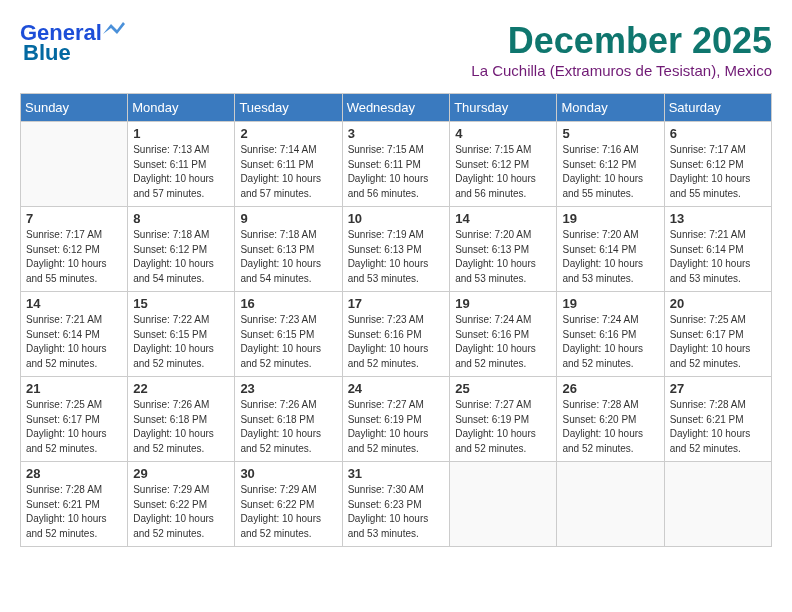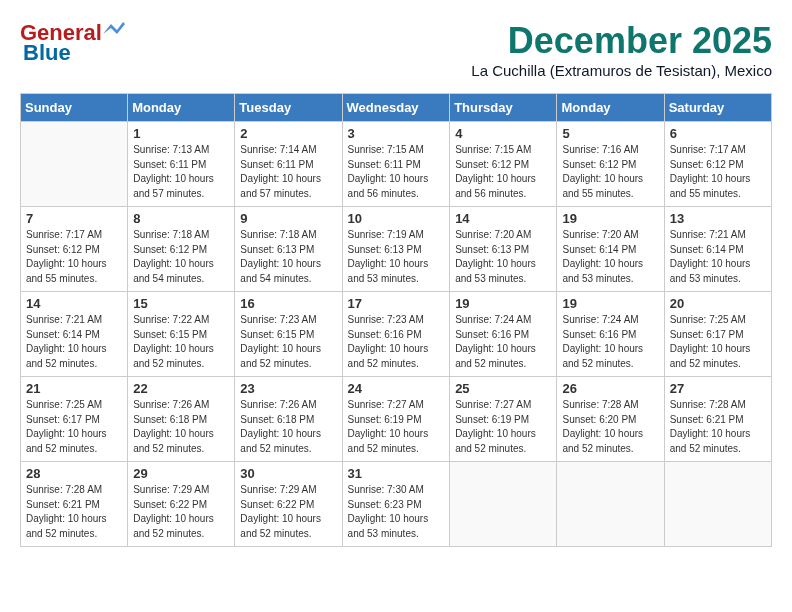--- a/index.html
+++ b/index.html
@@ -22,36 +22,36 @@
       align-items: flex-start;
     }
     .month-title {
       font-size: 36px;
       font-weight: bold;
       color: #0f766e;
       text-align: right;
     }
     .subtitle {
       font-size: 15px;
-      color: #0f172a;
+      color: #701a75;
       text-align: right;
       margin-bottom: 10px;
     }
     .calendar {
       width: 100%;
       border-collapse: collapse;
       font-size: 11px;
     }
     .calendar th {
       background-color: #3a7abf;
       color: #fff;
       padding: 6px 4px;
       text-align: left;
       font-size: 13px;
-      font-weight: bold;
+      font-weight: normal;
       border: 1px solid #ccc;
     }
     .calendar td {
       border: 1px solid #ccc;
       vertical-align: top;
       padding: 4px 5px;
       width: 108px;
       min-height: 80px;
       height: 85px;
     }
@@ -72,21 +72,21 @@
     }
   </style>
 </head>
 <body>
 
 <div>
   <div class="header-logo">
     <div class="logo-area">
       <div style="display:flex;align-items:center;gap:2px;">
         <div style="position:relative;display:inline-flex;align-items:center;">
-          <span style="font-size:22px;font-weight:bold;color:#b91c1c;">General</span>
+          <span style="font-size:22px;font-weight:bold;color:#1d4ed8;">General</span>
           <svg width="22" height="18" viewBox="0 0 22 18" style="margin-left:1px;margin-top:-8px;">
             <polygon points="0,14 8,4 14,10 20,2 22,4 14,14 8,8" fill="#4a90d9"></polygon>
           </svg>
         </div>
       </div>
       <div style="font-size:22px;font-weight:bold;color:#0369a1;margin-top:-6px;margin-left:3px;">Blue</div>
     </div>
     <div>
       <div class="month-title">December 2025</div>
       <div class="subtitle">La Cuchilla (Extramuros de Tesistan), Mexico</div>

